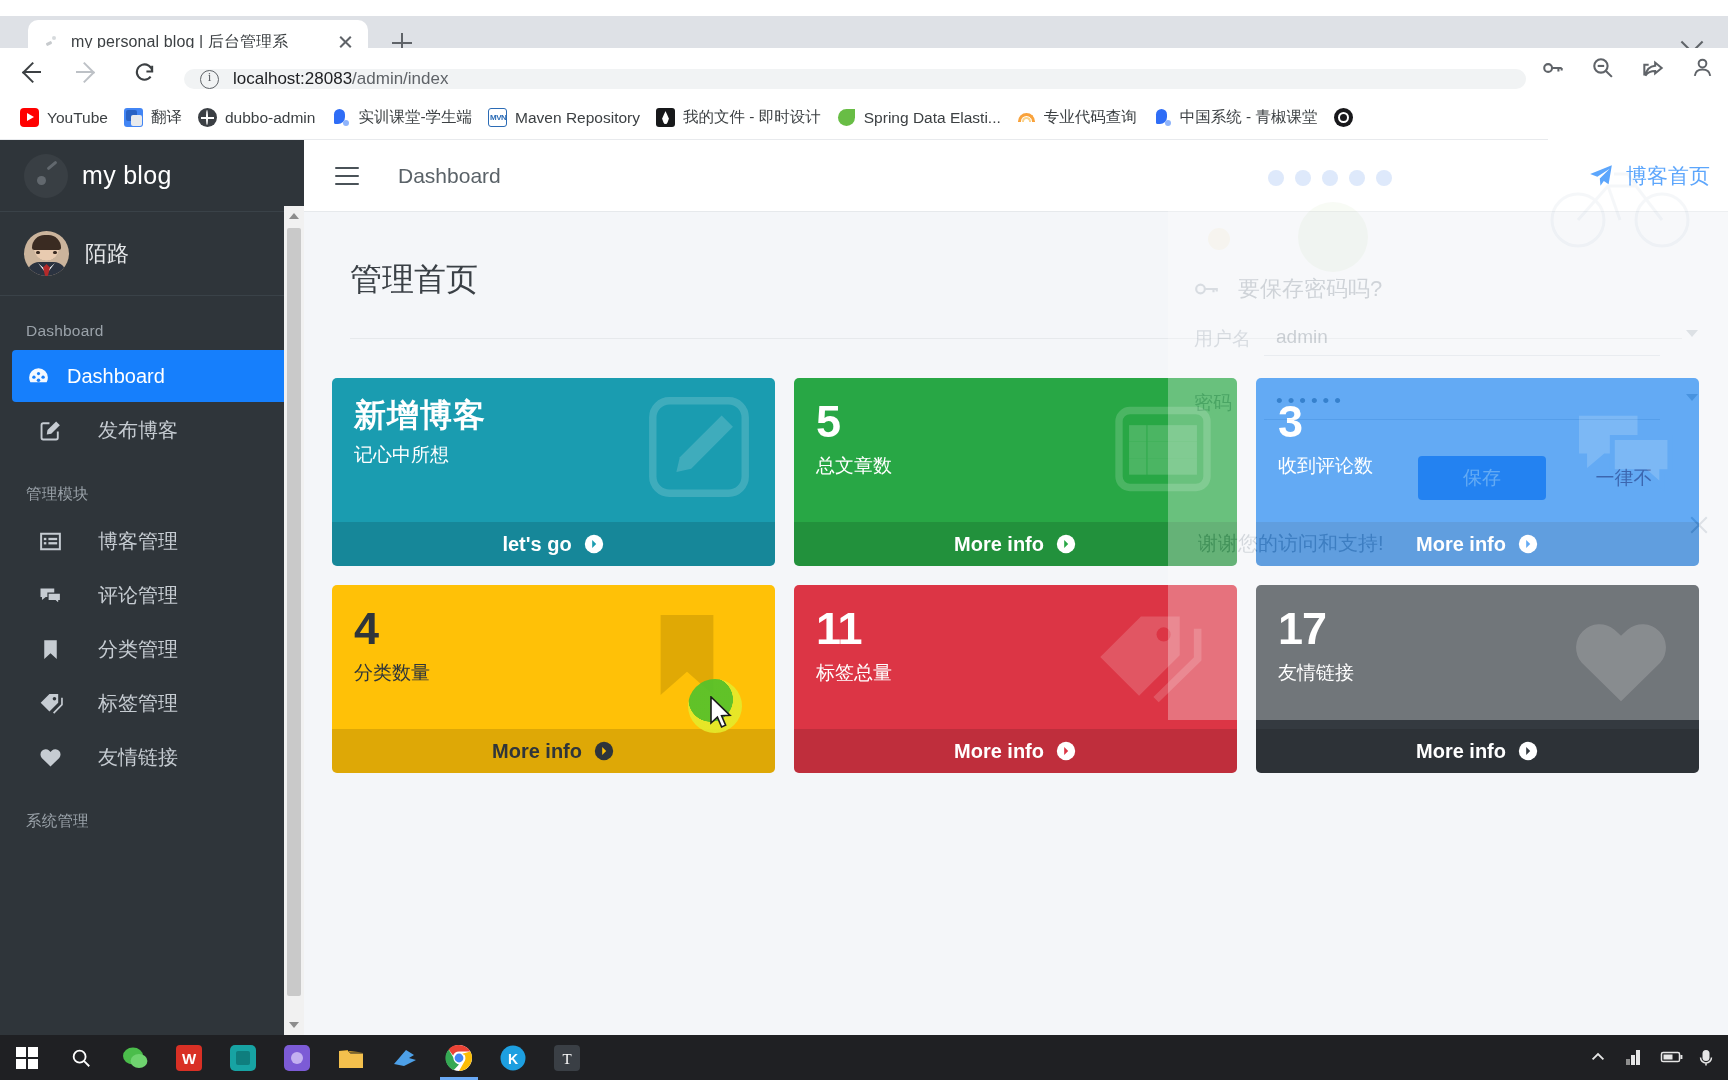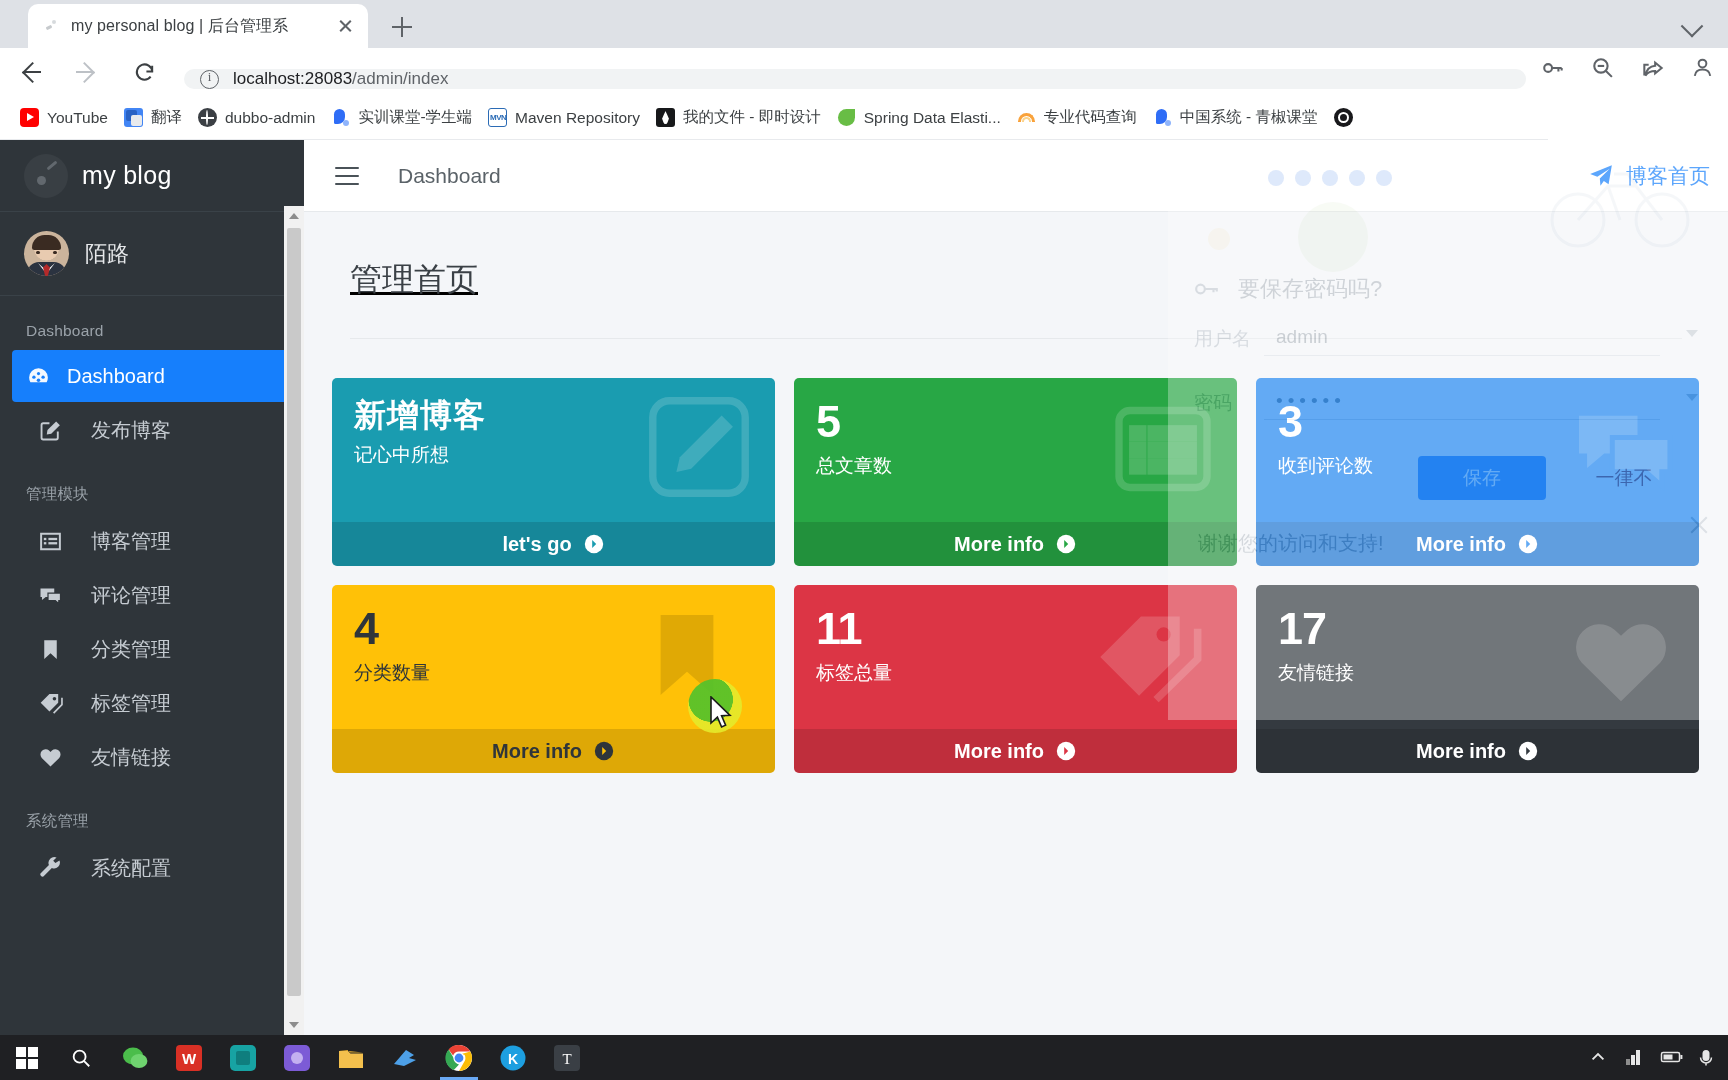--- a/index.html
+++ b/index.html
@@ -7,21 +7,21 @@
   body {
     font-family:"Liberation Sans", sans-serif;
     background:#ffffff;
     -webkit-font-smoothing:antialiased;
   }
 
   
   .browser { position:absolute; left:0; top:0; width:1728px; height:1035px; background:#fff; }
 
   .tabstrip {
-    position:absolute; left:0; top:0; width:1728px; height:61px;
+    position:absolute; left:0; top:16px; width:1728px; height:61px;
     background:#dee1e6;
   }
   .tab {
     position:absolute; left:28px; top:4px; width:340px; height:44px;
     background:#fff; border-radius:10px 10px 0 0;
     display:flex; align-items:center; padding:0 10px 0 14px;
   }
   .tab-favicon {
     width:17px; height:17px; flex:0 0 17px; position:relative; margin-right:12px;
     opacity:.55;
@@ -179,21 +179,21 @@
   }
   .username { color:#e6e8ea; font-size:22px; }
 
   .nav-section {
     color:#9aa2a9; font-size:15.5px; padding:26px 0 10px 26px; letter-spacing:.2px;
   }
   .nav-item {
     height:52px; display:flex; align-items:center; padding-left:26px;
     color:#c6ccd2; font-size:20px; margin:0 12px 2px 12px; border-radius:4px;
   }
-  .nav-item .ni-label { margin-left:28px; }
+  .nav-item .ni-label { margin-left:35px; }
   .nav-item.active { background:#167ffc; color:#fff; padding-left:14px; }
   .nav-item.active .ni-label { margin-left:16px; }
   .ni-icon { width:25px; height:25px; flex:0 0 25px; position:relative; display:block; }
   .ni-icon svg { display:block; }
 
   .sb-scroll {
     position:absolute; right:0; top:66px; width:20px; height:829px; background:#f1f1f1;
   }
   .sb-scroll .sb-arrow-up, .sb-scroll .sb-arrow-dn {
     position:absolute; left:0; width:20px; height:20px; background:#f1f1f1;
@@ -228,21 +228,21 @@
   .hamburger span:nth-child(1){ top:2px; }
   .hamburger span:nth-child(2){ top:10px; }
   .hamburger span:nth-child(3){ top:18px; }
   .crumb { margin-left:36px; font-size:21px; color:#5a6268; }
   .topbar-right {
     position:absolute; right:18px; top:0; height:72px; display:flex;
     align-items:center; color:#167ffc; font-size:21px;
   }
   .plane { width:30px; height:26px; margin-right:10px; flex:0 0 30px; }
 
-  .page-title-row { padding:46px 0 0 46px;text-decoration:underline; }
+  .page-title-row { padding:46px 0 0 46px; }
   .page-title { font-size:32px; color:#3a4046; font-weight:400; }
   .title-rule {
     margin:36px 46px 0 46px; border-bottom:1px solid #e6e9ec;
   }
 
   .cards {
     position:absolute; left:28px; top:238px; width:1396px;
     display:flex; flex-wrap:wrap; gap:19px;
   }
   .card {
@@ -551,28 +551,20 @@
         <span class="ni-icon">
           <svg width="25" height="25" viewBox="0 0 24 24" fill="#c6ccd2">
             <path d="M12 20.6 3.6 12.4a5 5 0 0 1 7-7.1l1.4 1.3 1.4-1.3a5 5 0 0 1 7 7.1z"></path>
           </svg>
         </span>
         <span class="ni-label">友情链接</span>
       </div>
 
       <div class="nav-section">系统管理</div>
 
-      <div class="nav-item">
-        <span class="ni-icon">
-          <svg width="25" height="25" viewBox="0 0 24 24" fill="#c6ccd2">
-            <path d="M20.6 4.2a5.6 5.6 0 0 1-7.3 7.3L5.9 18.9a2 2 0 1 1-2.8-2.8l7.4-7.4a5.6 5.6 0 0 1 7.3-7.3l-3.2 3.2 2.1 2.1z"></path>
-          </svg>
-        </span>
-        <span class="ni-label">系统配置</span>
-      </div>
 
       <div class="sb-scroll">
         <div class="sb-arrow-up"></div>
         <div class="sb-thumb"></div>
         <div class="sb-arrow-dn"></div>
       </div>
     </div>
 
     <div class="main">
 

